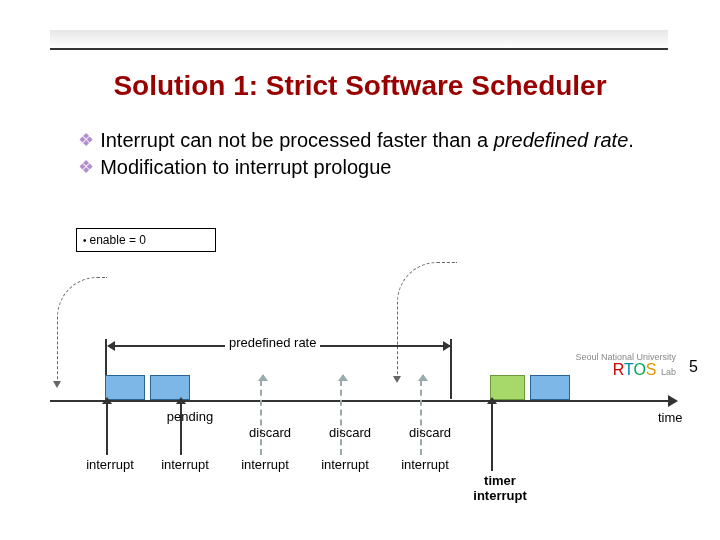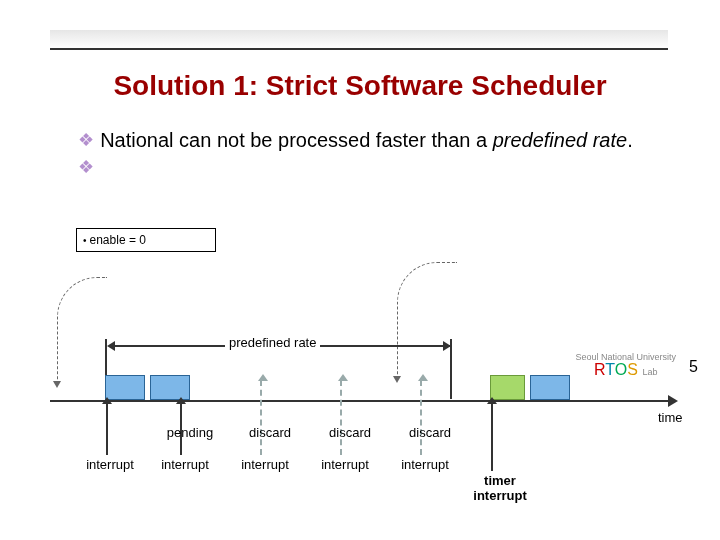--- a/index.html
+++ b/index.html
@@ -27,45 +27,46 @@
   .uparrow.dashed::after { border-bottom-color: #9aa; }
   .lbl { position: absolute; font-size: 13px; text-align: center; }
   .rate-line { position: absolute; top: 50px; height: 2px; background: #333; }
   .rate-cap { position: absolute; width: 2px; height: 60px; background: #333; }
   .rate-arrow-l { position: absolute; width:0; height:0; border-right: 8px solid #333; border-top: 5px solid transparent; border-bottom: 5px solid transparent; }
   .rate-arrow-r { position: absolute; width:0; height:0; border-left: 8px solid #333; border-top: 5px solid transparent; border-bottom: 5px solid transparent; }
   .rate-label { position: absolute; font-size: 13px; background: #fff; padding: 0 4px; }
   .curve { position: absolute; border: 1.5px dashed #666; border-right: none; border-bottom: none; border-top-left-radius: 40px; }
   .curve::after { content: ""; position: absolute; bottom: -3px; left: -5px; width:0; height:0; border-top: 7px solid #666; border-left: 4px solid transparent; border-right: 4px solid transparent; }
   .pagenum { position: absolute; bottom: 16px; right: 22px; font-size: 16px; color: #000; }
-  .logo { position: absolute; bottom: 14px; right: 44px; font-size: 9px; color: #888; text-align: center; line-height: 1; }
+  .logo { position: absolute; bottom: 14px; right: 44px; font-size: 9px; color: #888; text-align: right; line-height: 1; }
   .logo .big { font-size: 16px; font-weight: normal; }
   .logo .r { color: #c00; }
   .logo .t { color: #08a; }
   .logo .o { color: #0a5; }
   .logo .s { color: #d90; }
 </style>
 </head>
 <body>
 
 <div class="slide">
   <div class="topbar"></div>
   <div class="topbar-line"></div>
 
   <div class="title">Solution 1: Strict Software Scheduler</div>
 
   <div class="bullets">
     <div class="bline">
       <span class="bullet-icon">❖</span>
       <span class="txt">
-        <span>National can not be processed faster than a </span><span class="italic">predefined rate</span><span>.</span>
+        <span>Interrupt can not be processed faster than a </span><span class="italic">predefined rate</span><span>.</span>
       </span>
     </div>
     <div class="bline">
       <span class="bullet-icon">❖</span>
+      <span class="txt">Modification to interrupt prologue</span>
     </div>
   </div>
 
   <div class="box" style="top:228px; left:76px; width:140px;">
     <span class="dot">•</span><span>enable = 0</span>
   </div>
 
   <div class="curve" style="top:277px; left:57px; width:50px; height:108px;"></div>
   <div class="curve" style="top:262px; left:397px; width:60px; height:118px;"></div>
 
@@ -84,21 +85,21 @@
 
     <div class="block" style="left:55px; width:40px;"></div>
     <div class="block" style="left:100px; width:40px;"></div>
     <div class="block green" style="left:440px; width:35px;"></div>
     <div class="block" style="left:480px; width:40px;"></div>
 
     <div class="uparrow" style="top:108px; left:56px; height:52px;"></div>
     <div class="lbl" style="top:162px; left:30px; width:60px;">interrupt</div>
 
     <div class="uparrow" style="top:108px; left:130px; height:52px;"></div>
-    <div class="lbl" style="top:130px; left:110px; width:60px;">pending</div>
+    <div class="lbl" style="top:114px; left:110px; width:60px;">pending</div>
     <div class="lbl" style="top:162px; left:105px; width:60px;">interrupt</div>
 
     <div class="uparrow dashed" style="top:85px; left:210px; height:75px;"></div>
     <div class="lbl" style="top:130px; left:190px; width:60px;">discard</div>
     <div class="lbl" style="top:162px; left:185px; width:60px;">interrupt</div>
 
     <div class="uparrow dashed" style="top:85px; left:290px; height:75px;"></div>
     <div class="lbl" style="top:130px; left:270px; width:60px;">discard</div>
     <div class="lbl" style="top:162px; left:265px; width:60px;">interrupt</div>
 

